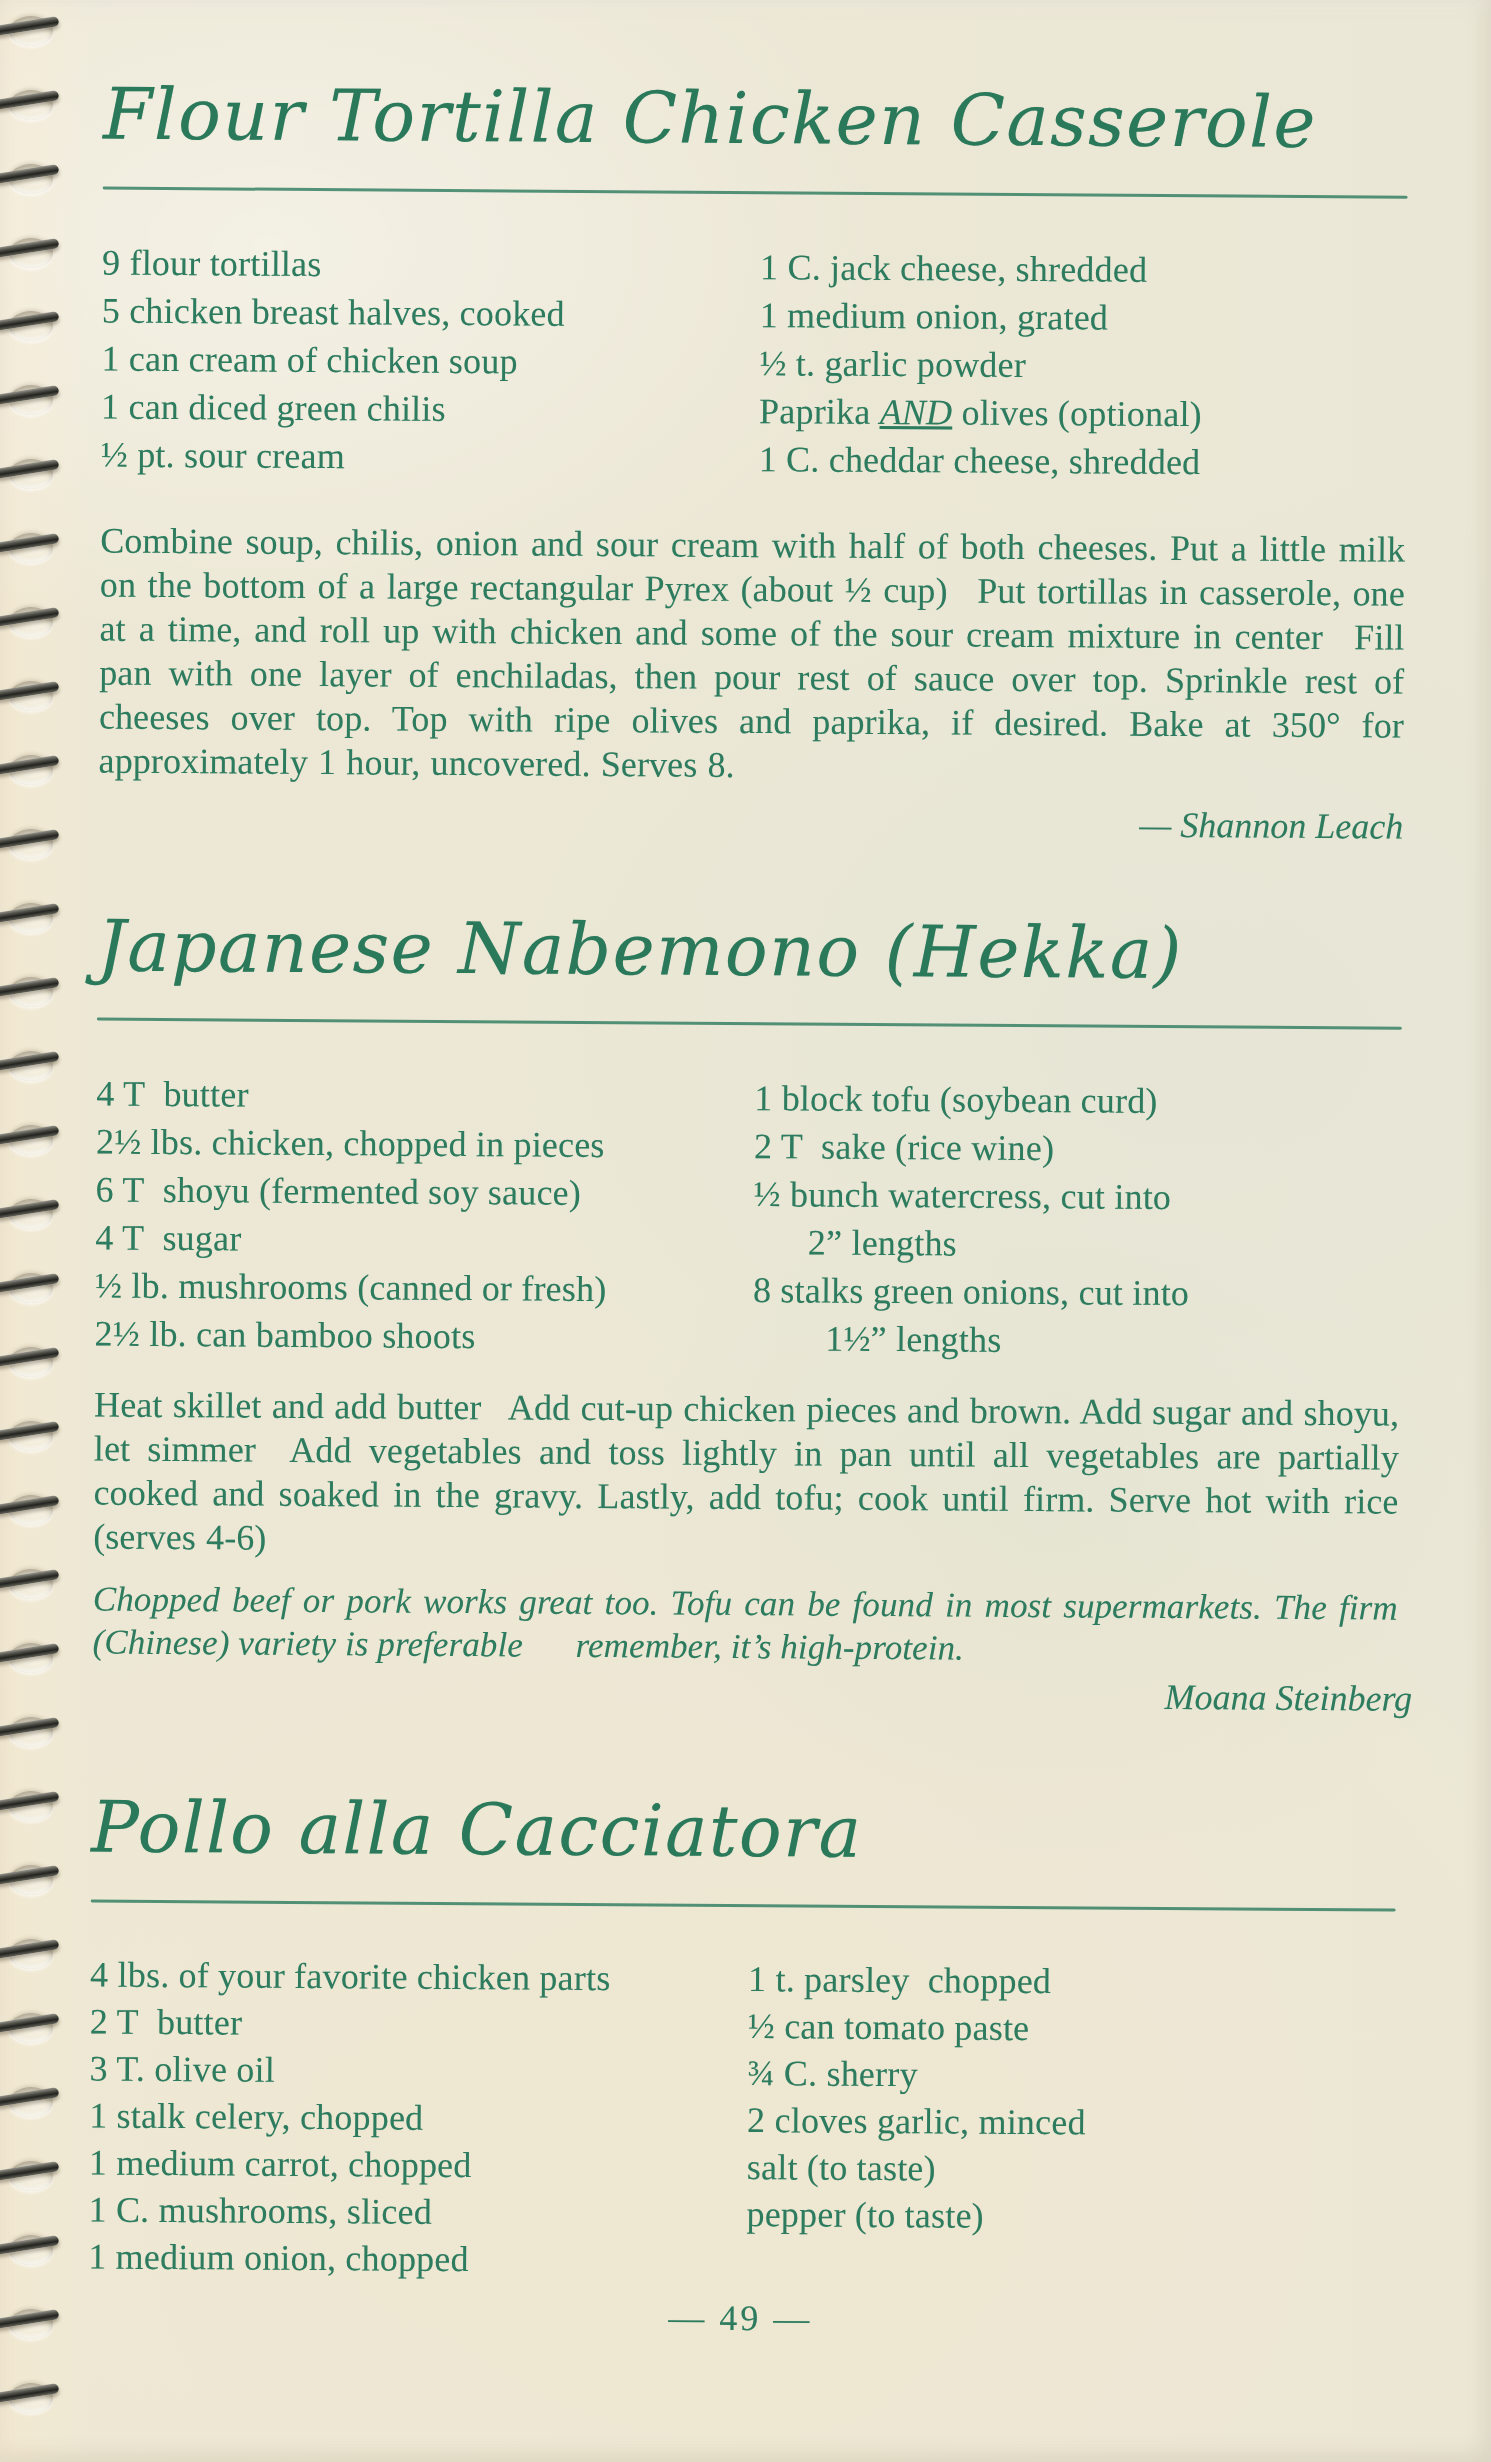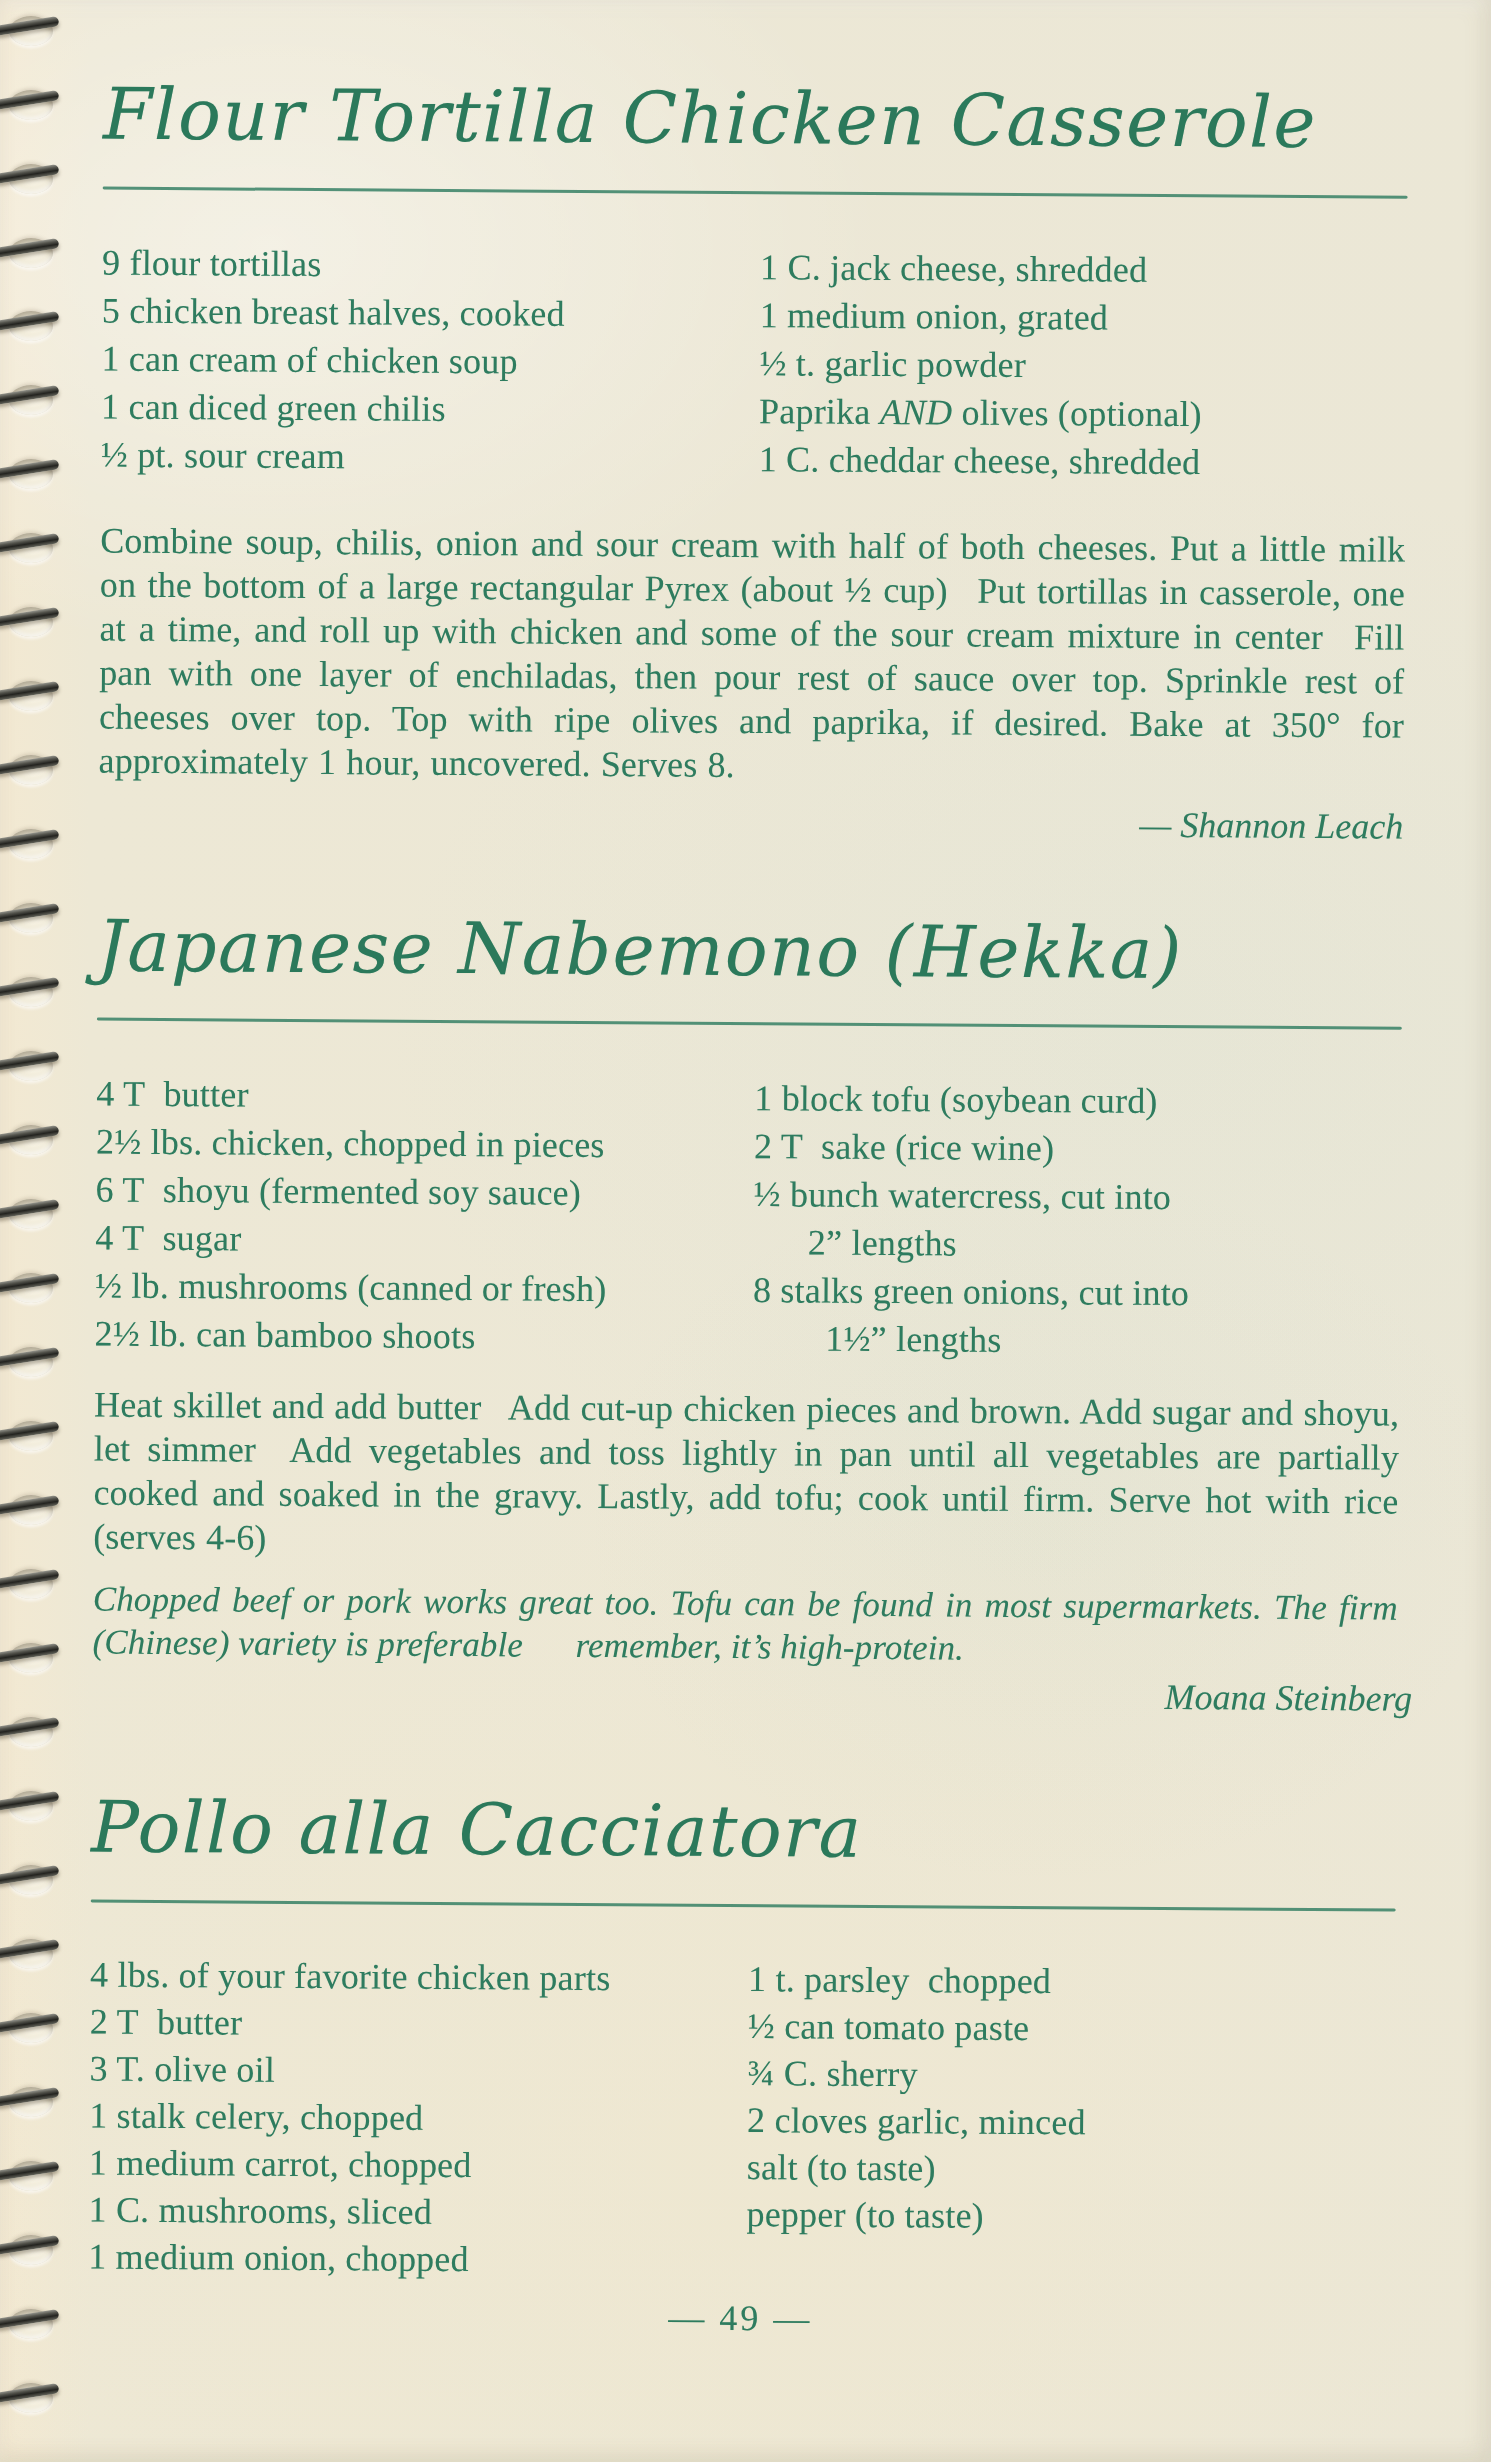--- a/index.html
+++ b/index.html
@@ -71,21 +71,21 @@
   .attribution{
     margin-top:12px;text-align:right;font-style:italic;font-size:36px;line-height:46px;
     text-shadow:0 0 0.7px rgba(46,124,95,.28);
   }
   .s1 .attribution{margin-top:3px;margin-right:-15px;}
   .s0 .title{margin-top:77px;}
   .s1 .title{margin-top:65px;}
   .s2 .title{margin-top:74px;}
   .pageno{margin-top:12px;text-align:center;font-size:36px;letter-spacing:3px;
     text-shadow:0 0 0.7px rgba(46,124,95,.28);}
-  em{font-style:italic;}
+  em{font-style:italic;text-decoration:underline;}
 </style>
 </head>
 <body>
 
 <div class="page">
   <div class="binding" id="binding">
       <div class="bunit" style="top: 9.6px;">
         <div class="hole"></div>
         <div class="wire"></div>
       </div>

